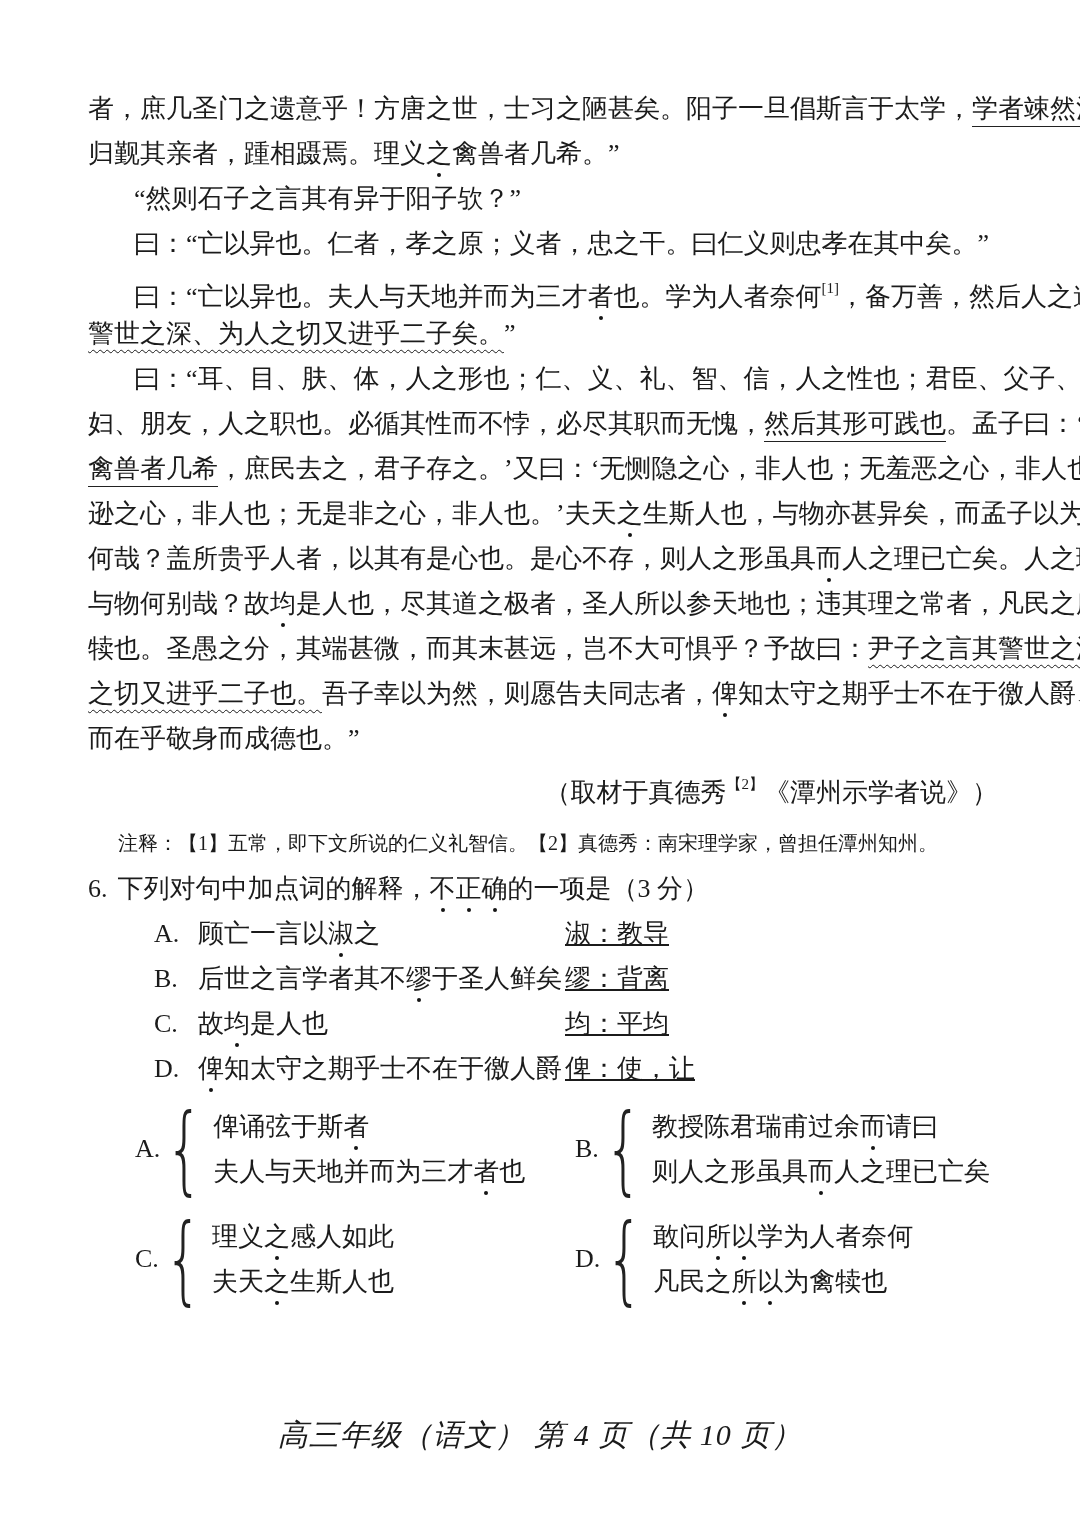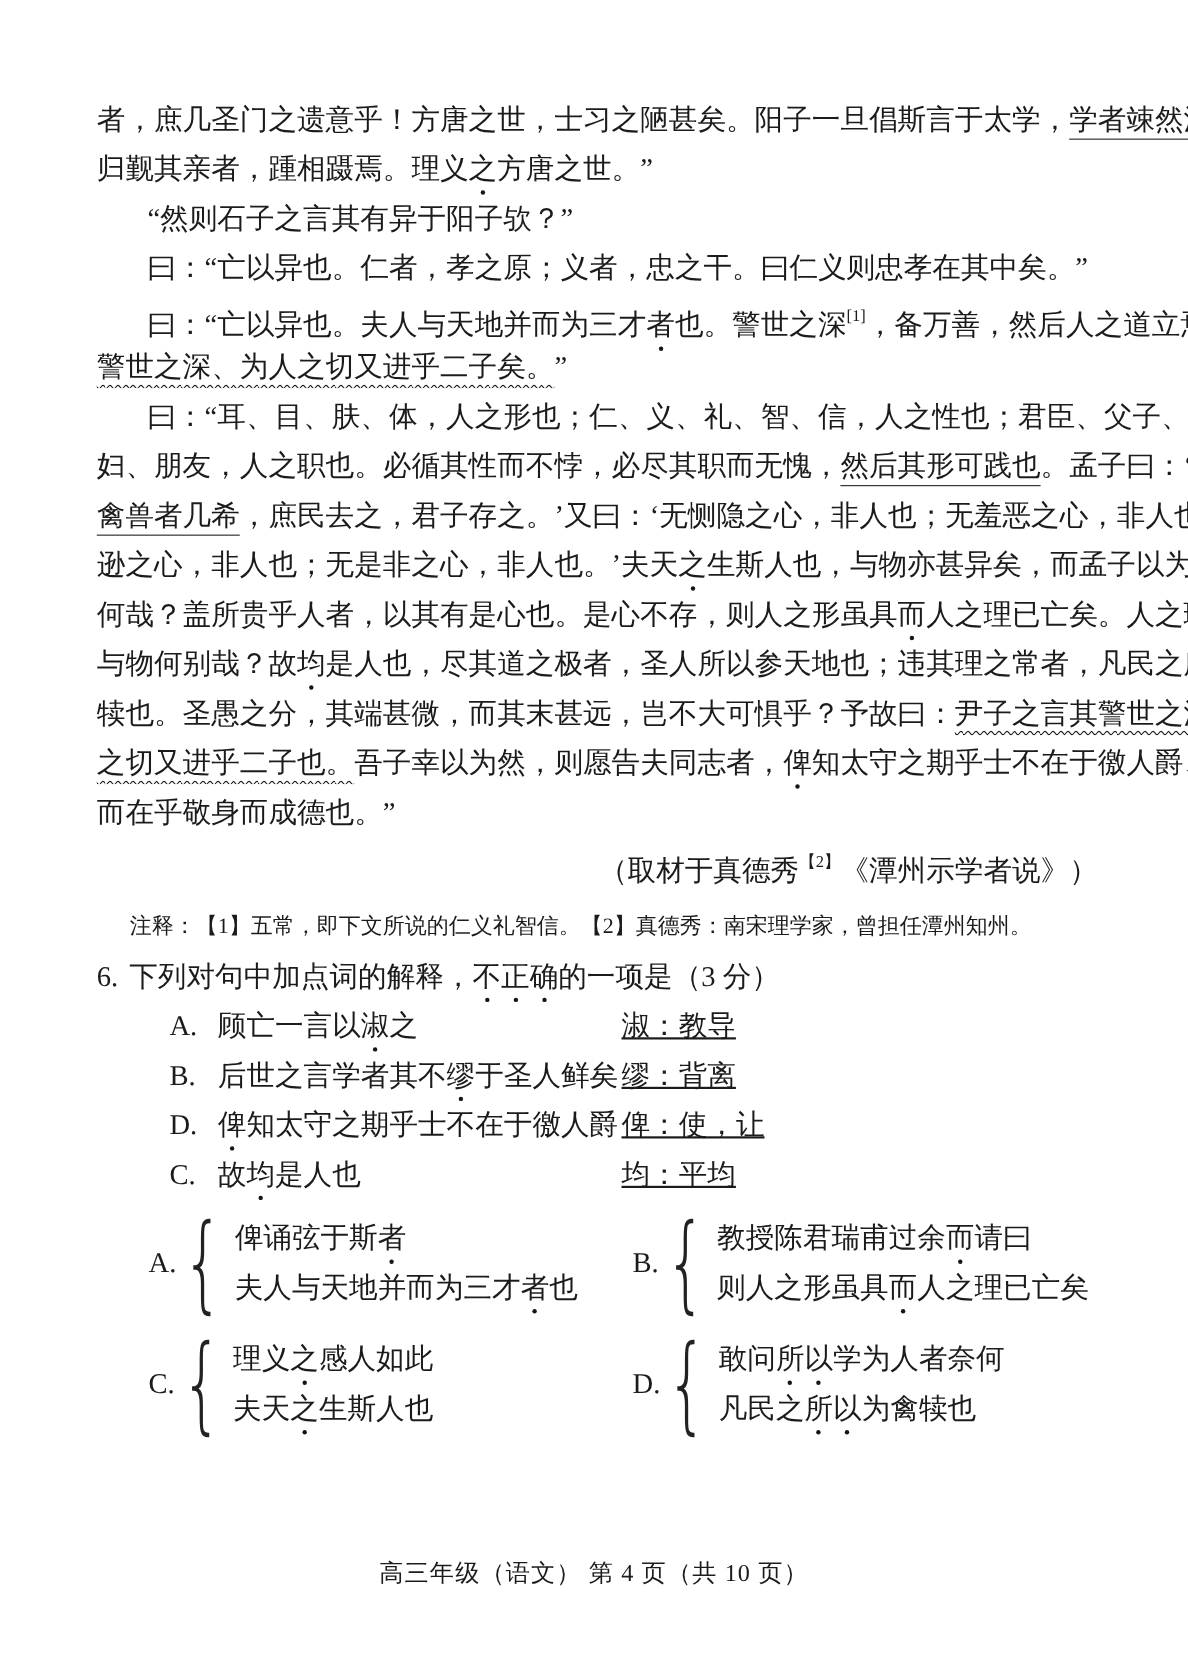--- a/index.html
+++ b/index.html
@@ -117,36 +117,37 @@
     font-size:26px;
     line-height:45px;
     height:45px;
     white-space:nowrap;
   }
   .footer{
     position:absolute;
     left:0;right:0;
     top:1415px;
     text-align:center;
-    font-size:22px;
+    font-size:30px;
     letter-spacing:1px;
+    font-style:italic;
   }
 </style>
 </head>
 <body>
 
 <div class="page">
   <div class="content">
 
     <div id="passage">
         <div class="passage-line"><span>者，庶几圣门之遗意乎！方唐之世，士习之陋甚矣。阳子一旦倡斯言于太学，</span><span class="useg-solid">学者竦然洗心而易听</span></div>
-        <div class="passage-line"><span>归觐其亲者，踵相蹑焉。理义</span><span class="emc">之</span><span>方唐之世。”</span></div>
+        <div class="passage-line"><span>归觐其亲者，踵相蹑焉。理义</span><span class="emc">之</span><span>禽兽者几希。”</span></div>
         <div class="passage-line indent"><span>“然则石子之言其有异于阳子欤？”</span></div>
         <div class="passage-line indent"><span>曰：“亡以异也。仁者，孝之原；义者，忠之干。曰仁义则忠孝在其中矣。”</span></div>
-        <div class="passage-line indent"><span>曰：“亡以异也。夫人与天地并而为三才</span><span class="emc">者</span><span>也。警世之深</span><sup class="fn">[1]</sup><span>，备万善，然后人之道立焉。</span></div>
+        <div class="passage-line indent"><span>曰：“亡以异也。夫人与天地并而为三才</span><span class="emc">者</span><span>也。学为人者奈何</span><sup class="fn">[1]</sup><span>，备万善，然后人之道立焉。</span></div>
         <div class="passage-line"><span class="useg-wavy">警世之深、为人之切又进乎二子矣。</span><span>”</span></div>
         <div class="passage-line indent"><span>曰：“耳、目、肤、体，人之形也；仁、义、礼、智、信，人之性也；君臣、父子、昆弟、夫</span></div>
         <div class="passage-line"><span>妇、朋友，人之职也。必循其性而不悖，必尽其职而无愧，</span><span class="useg-solid">然后其形可践也</span><span>。孟子曰：‘</span></div>
         <div class="passage-line"><span class="useg-solid">禽兽者几希</span><span>，庶民去之，君子存之。’又曰：‘无恻隐之心，非人也；无羞恶之心，非人也；无辞</span></div>
         <div class="passage-line"><span>逊之心，非人也；无是非之心，非人也。’夫天</span><span class="emc">之</span><span>生斯人也，与物亦甚异矣，而孟子以为‘几希’，</span></div>
         <div class="passage-line"><span>何哉？盖所贵乎人者，以其有是心也。是心不存，则人之形虽具</span><span class="emc">而</span><span>人之理已亡矣。人之理亡则其</span></div>
         <div class="passage-line"><span>与物何别哉？故</span><span class="emc">均</span><span>是人也，尽其道之极者，圣人所以参天地也；违其理之常者，凡民之</span><span class="emc">所</span></div>
         <div class="passage-line"><span>犊也。圣愚之分，其端甚微，而其末甚远，岂不大可惧乎？予故曰：</span><span class="useg-wavy">尹子之言其警世之深、为人</span></div>
         <div class="passage-line"><span class="useg-wavy">之切又进乎二子也。</span><span>吾子幸以为然，则愿告夫同志者，</span><span class="emc">俾</span><span>知太守之期乎士不在于徼人爵、取世资，</span></div>
         <div class="passage-line"><span>而在乎敬身而成德也。”</span></div>
@@ -156,22 +157,22 @@
 
     <div class="note">注释：【1】五常，即下文所说的仁义礼智信。【2】真德秀：南宋理学家，曾担任潭州知州。</div>
 
     <div class="question">
       <div class="q-stem">
         <span class="q-num">6.</span><span id="q6-stem"><span>下列对句中加点词的解释，</span><span class="emc">不</span><span class="emc">正</span><span class="emc">确</span><span>的一项是（3 分）</span></span>
       </div>
       <div id="q6-options">
           <div class="q6-row"><span class="q6-label">A.</span><span><span>顾亡一言以</span><span class="emc">淑</span><span>之</span></span><span class="q6-gloss">淑：教导</span></div>
           <div class="q6-row"><span class="q6-label">B.</span><span><span>后世之言学者其不</span><span class="emc">缪</span><span>于圣人鲜矣</span></span><span class="q6-gloss">缪：背离</span></div>
+          <div class="q6-row"><span class="q6-label">C.</span><span><span>故</span><span class="emc">均</span><span>是人也</span></span><span class="q6-gloss">均：平均</span></div>
           <div class="q6-row"><span class="q6-label">D.</span><span><span class="emc">俾</span><span>知太守之期乎士不在于徼人爵</span></span><span class="q6-gloss">俾：使，让</span></div>
-          <div class="q6-row"><span class="q6-label">C.</span><span><span>故</span><span class="emc">均</span><span>是人也</span></span><span class="q6-gloss">均：平均</span></div>
         </div>
     </div>
 
     <div class="question">
       <div class="q7-groups" id="q7-groups">
           <div class="q7-group">
             <span class="q7-label">A.</span>
             <span class="q7-brace">{</span>
             <div class="q7-pair">
               <div class="q7-line"><span>俾诵弦于斯</span><span class="emc">者</span></div>

